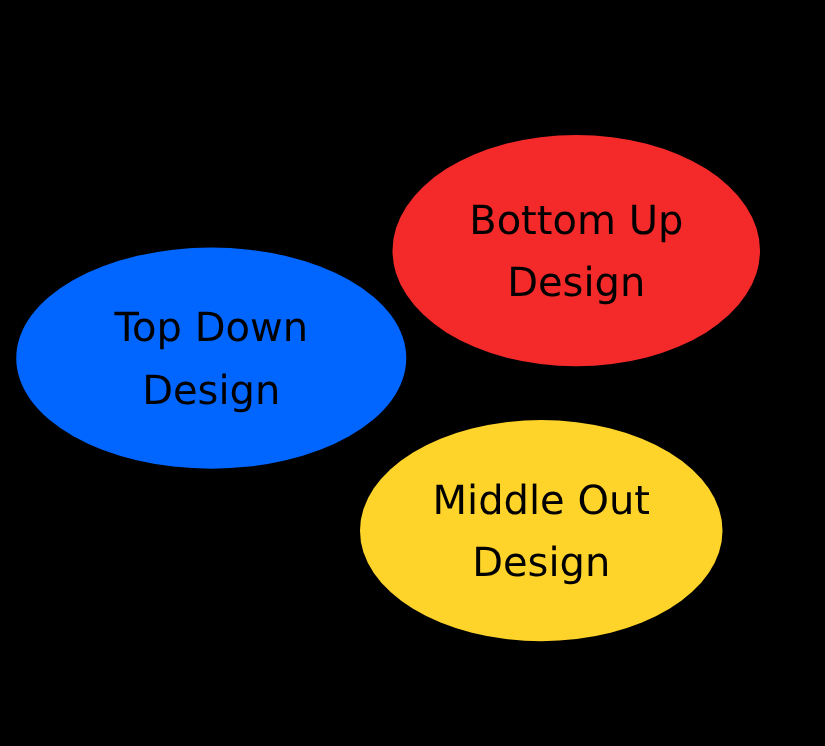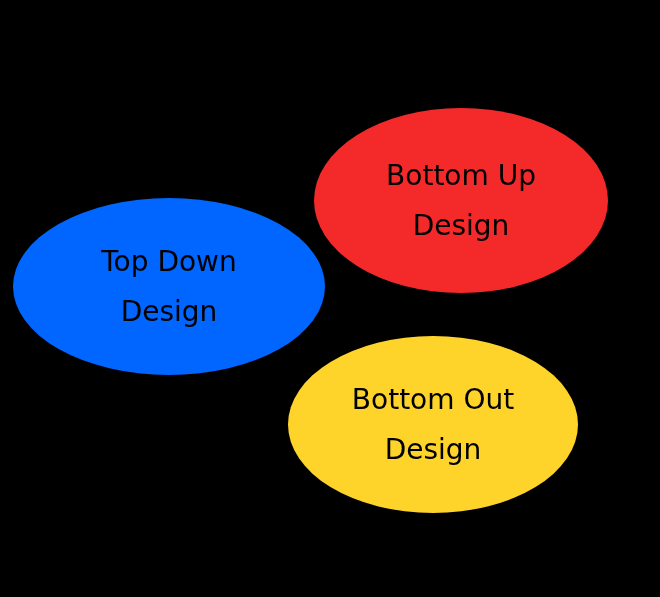--- a/index.html
+++ b/index.html
@@ -14,21 +14,21 @@
     font-family: "DejaVu Sans", "Liberation Sans", sans-serif;
   }
   .node {
     position: absolute;
     border-radius: 50%;
     display: flex;
     align-items: center;
     justify-content: center;
   }
   .node-label {
-    font-size: 28px;
+    font-size: 32px;
     line-height: 50px;
     text-align: center;
     white-space: pre-line;
     letter-spacing: 0;
   }
   .node-top-down {
     left: 13px;
     top: 198px;
     width: 312px;
     height: 177px;
@@ -55,17 +55,17 @@
     <div class="node-label" style="color: #000000;">Top Down
 Design</div>
   </div>
 
   <div class="node node-bottom-up" style="background-color: rgb(244, 42, 42);">
     <div class="node-label" style="color: rgb(0, 0, 0);">Bottom Up
 Design</div>
   </div>
 
   <div class="node node-middle-out" style="background-color: rgb(255, 212, 42);">
-    <div class="node-label" style="color: rgb(0, 0, 0);">Bottom Out
+    <div class="node-label" style="color: rgb(0, 0, 0);">Middle Out
 Design</div>
   </div>
 
 </div>
 
 </body></html>

